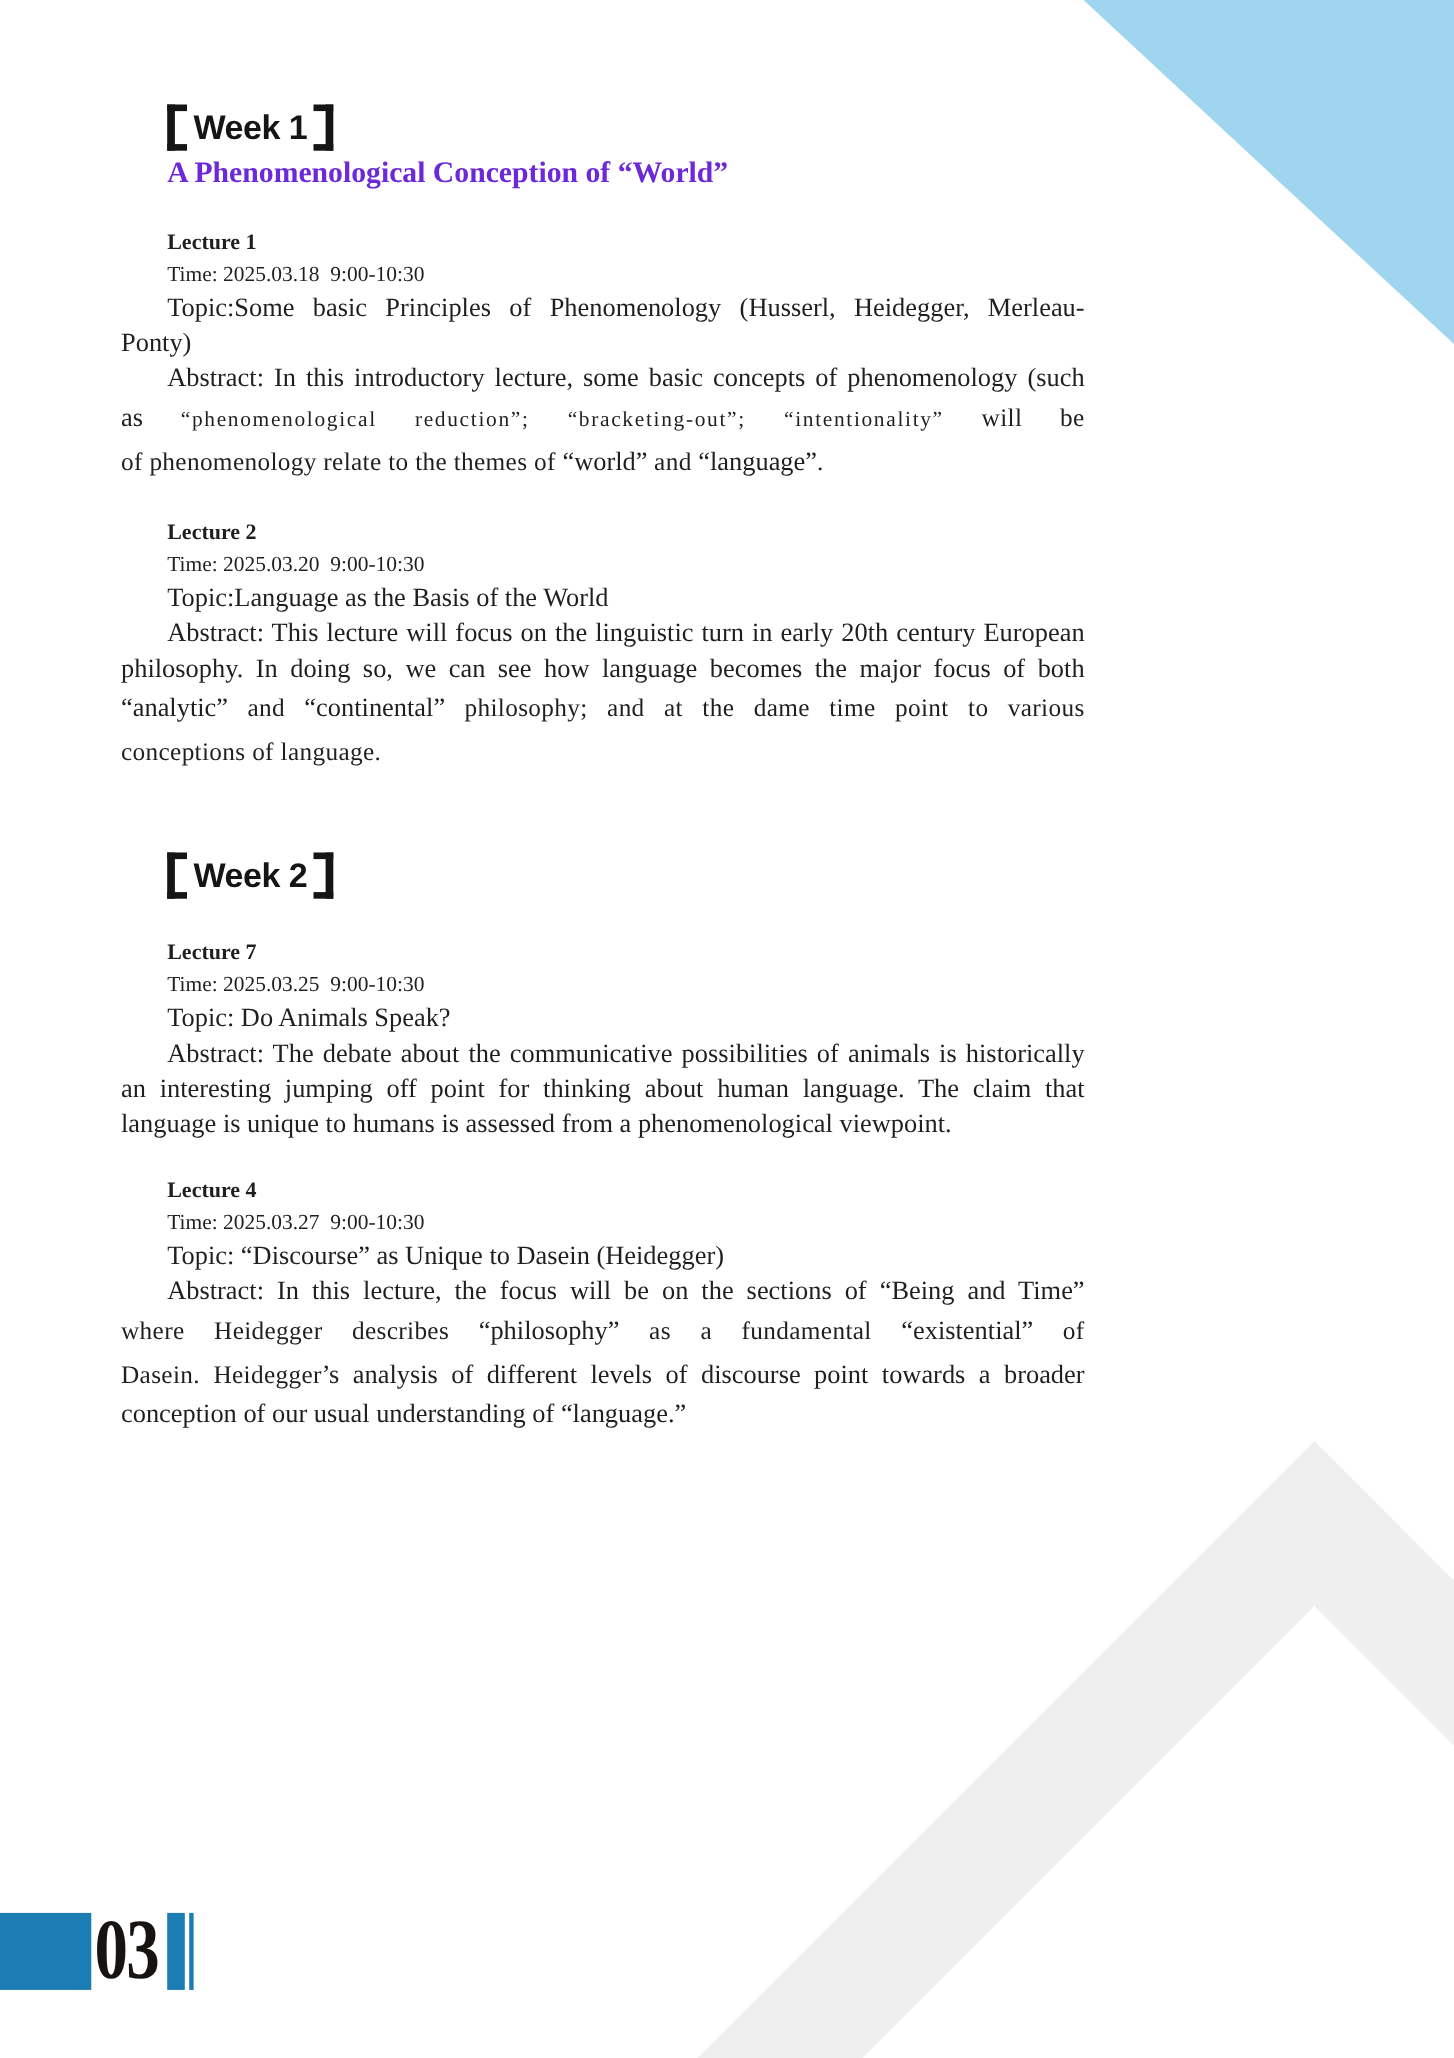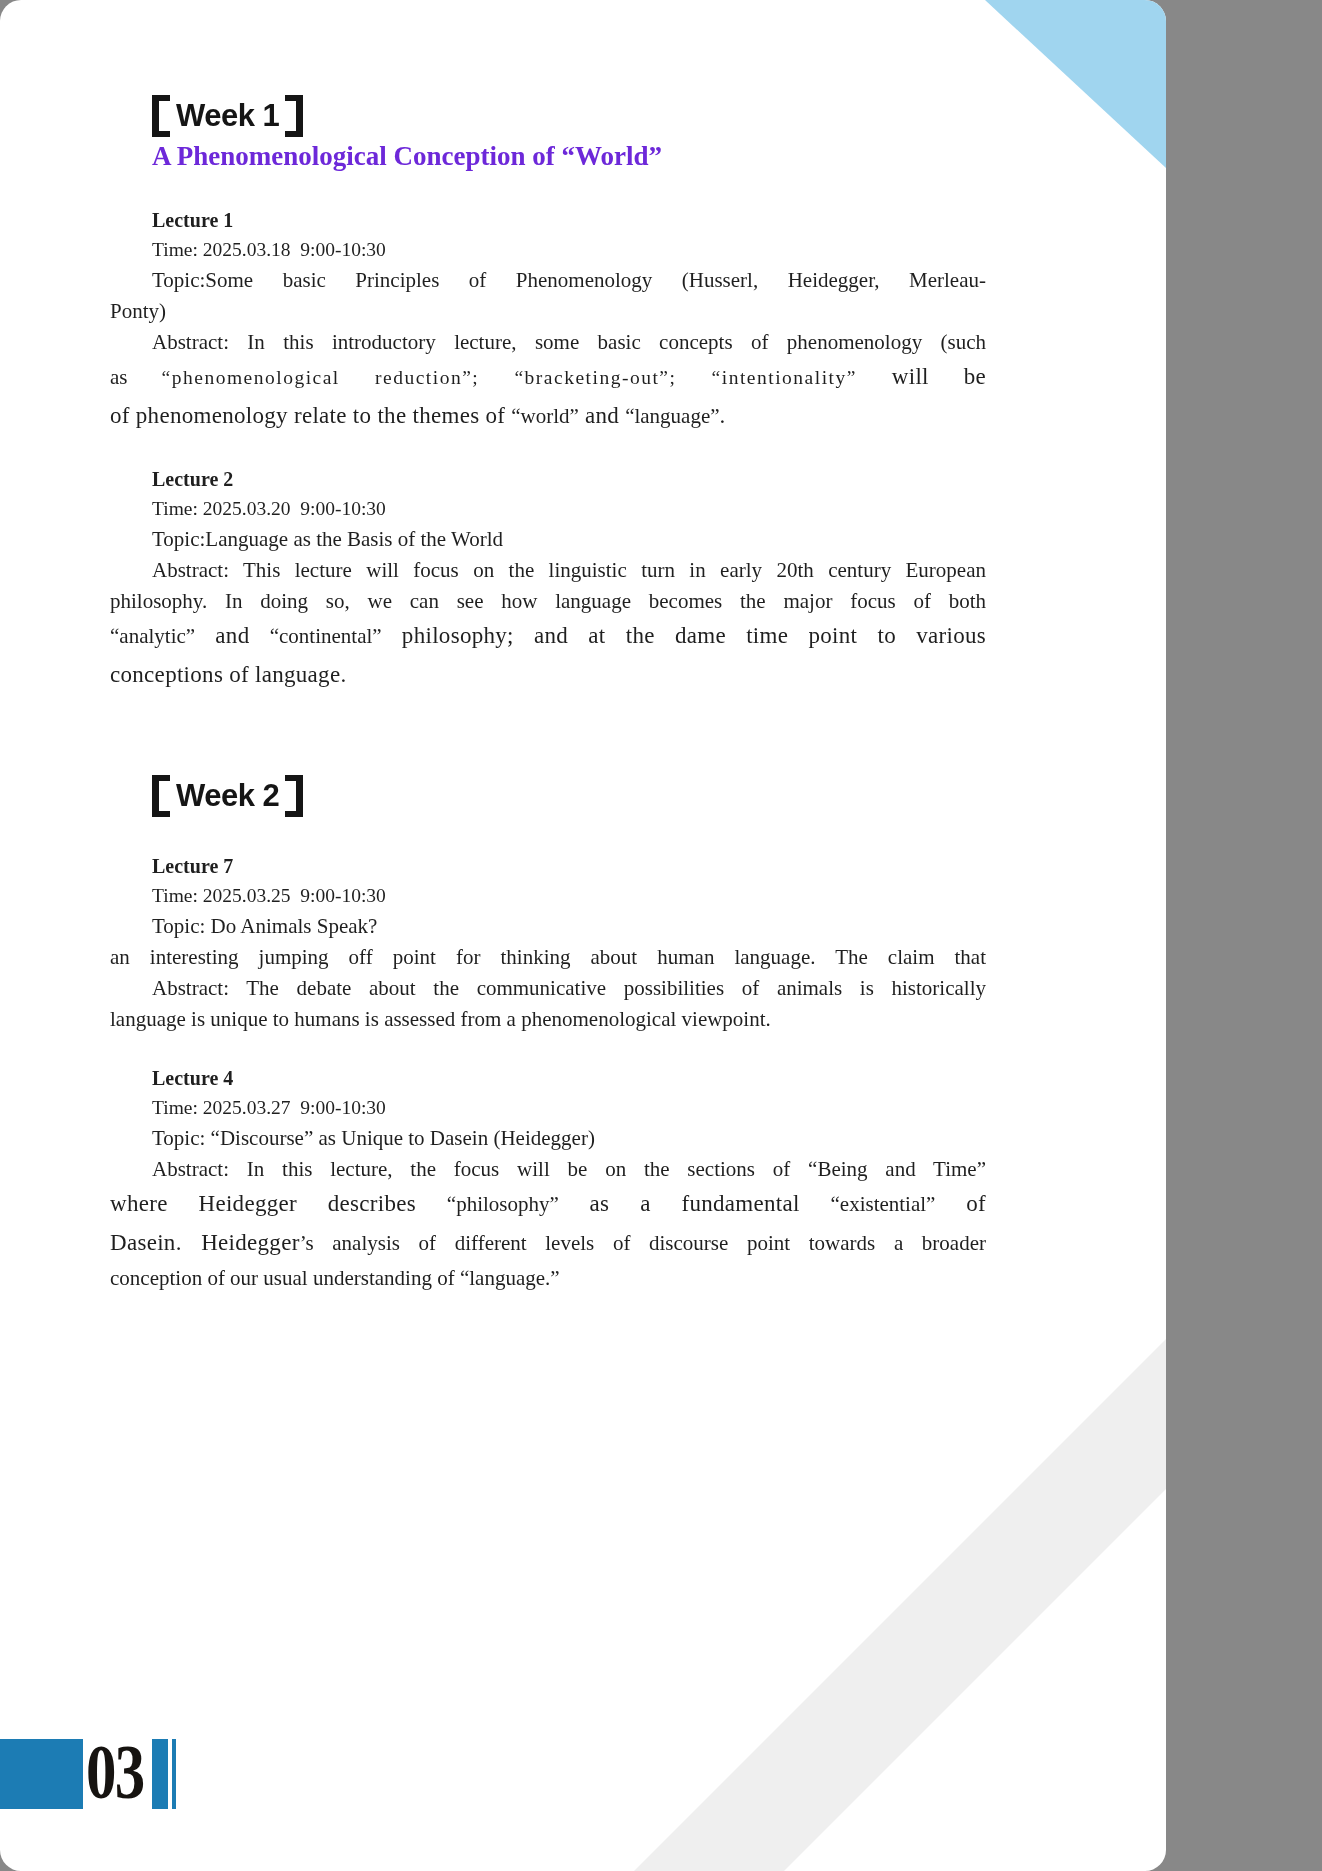--- a/index.html
+++ b/index.html
@@ -1,17 +1,17 @@
 <!DOCTYPE html>
 <html><head>
 <meta charset="utf-8">
 <style>
   html,body{margin:0;padding:0;background:#888;}
-  #page{position:relative;width:1166px;height:1871px;background:#ffffff;overflow:hidden;
-        font-family:"Liberation Serif", serif;color:#1f1f1f;border-radius:21px;}
+  #page{position:relative;width:1322px;height:1871px;background:#ffffff;overflow:hidden;
+        font-family:"Liberation Serif", serif;color:#1f1f1f;}
   
   #corner-triangle{position:absolute;left:985px;top:0;width:337px;height:313px;
         clip-path:polygon(0 0,100% 0,100% 100%);}
   #chevron-watermark{position:absolute;left:0;top:0;width:1322px;height:1871px;
         clip-path:polygon(1195px 1310px,1322px 1437px,1322px 1587px,1195px 1460px,784px 1871px,634px 1871px);
         z-index:0;}
   
   .week-section{position:absolute;left:110px;width:876px;z-index:2;}
   #week-0{top:95px;}
   #week-1{top:775px;}
@@ -22,21 +22,21 @@
   .lb{border-left:7px solid #151515;border-top:6px solid #151515;border-bottom:6px solid #151515;}
   .rb{border-right:7px solid #151515;border-top:6px solid #151515;border-bottom:6px solid #151515;margin:0 0 0 6px;}
   .week-subtitle{margin:4px 0 0 42px;font-size:27px;font-weight:bold;line-height:30px;color:#6d28d9;}
   .lecture{margin-top:28px;}
   .lecture.first{margin-top:34px;}
   .line{font-size:19.5px;line-height:30px;min-height:30px;}
   .line.tall{line-height:38px;min-height:38px;}
   .line.indent{text-indent:42px;}
   .line.stretch{text-align:justify;text-align-last:justify;}
   .line.title{font-weight:bold;font-size:20px;}
-  .seg-n{font-size:21px;}
+  .seg-n{font-size:24px;}
   .seg-sp{font-size:19.5px;letter-spacing:1.5px;}
   .seg-lg{font-size:23px;letter-spacing:0.3px;}
   
   #footer{position:absolute;left:0;top:1739px;height:70px;z-index:2;}
   #pagenum-rect{position:absolute;left:0;top:0;width:83px;height:70px;}
   #pagenum-text{position:absolute;left:86px;top:0;width:70px;height:70px;line-height:66px;
         font-weight:bold;font-size:78px;transform:scaleX(0.78);transform-origin:left center;
         color:#161310;letter-spacing:-2px;}
   #pagenum-bar{position:absolute;left:152px;top:0;width:16px;height:70px;}
   #pagenum-line{position:absolute;left:172px;top:0;width:4px;height:70px;}
@@ -78,22 +78,22 @@
       <section class="week-section" id="week-1">
         <h2 class="week-heading">
           <span class="lb"></span>
           <span>Week 2</span>
           <span class="rb"></span>
         </h2>
         <div class="lecture first">
           <div class="line title indent">Lecture 7</div>
           <div class="line indent">Time: 2025.03.25 9:00-10:30</div>
           <div class="line indent"><span class="seg-n">Topic: Do Animals Speak?</span></div>
+          <div class="line stretch indent"><span class="seg-n">Abstract: The debate about the communicative possibilities of animals is historically</span></div>
           <div class="line stretch"><span class="seg-n">an interesting jumping off point for thinking about human language. The claim that</span></div>
-          <div class="line stretch indent"><span class="seg-n">Abstract: The debate about the communicative possibilities of animals is historically</span></div>
           <div class="line"><span class="seg-n">language is unique to humans is assessed from a phenomenological viewpoint.</span></div>
         </div>
         <div class="lecture">
           <div class="line title indent">Lecture 4</div>
           <div class="line indent">Time: 2025.03.27 9:00-10:30</div>
           <div class="line indent"><span class="seg-n">Topic: “Discourse” as Unique to Dasein (Heidegger)</span></div>
           <div class="line stretch indent"><span class="seg-n">Abstract: In this lecture, the focus will be on the sections of “Being and Time”</span></div>
           <div class="line tall stretch"><span class="seg-lg">where Heidegger describes </span><span class="seg-n">“philosophy”</span><span class="seg-lg"> as a fundamental </span><span class="seg-n">“existential”</span><span class="seg-lg"> of</span></div>
           <div class="line tall stretch"><span class="seg-lg">Dasein. Heidegger</span><span class="seg-n">’s analysis of different levels of discourse point towards a broader</span></div>
           <div class="line"><span class="seg-n">conception of our usual understanding of “language.”</span></div>

